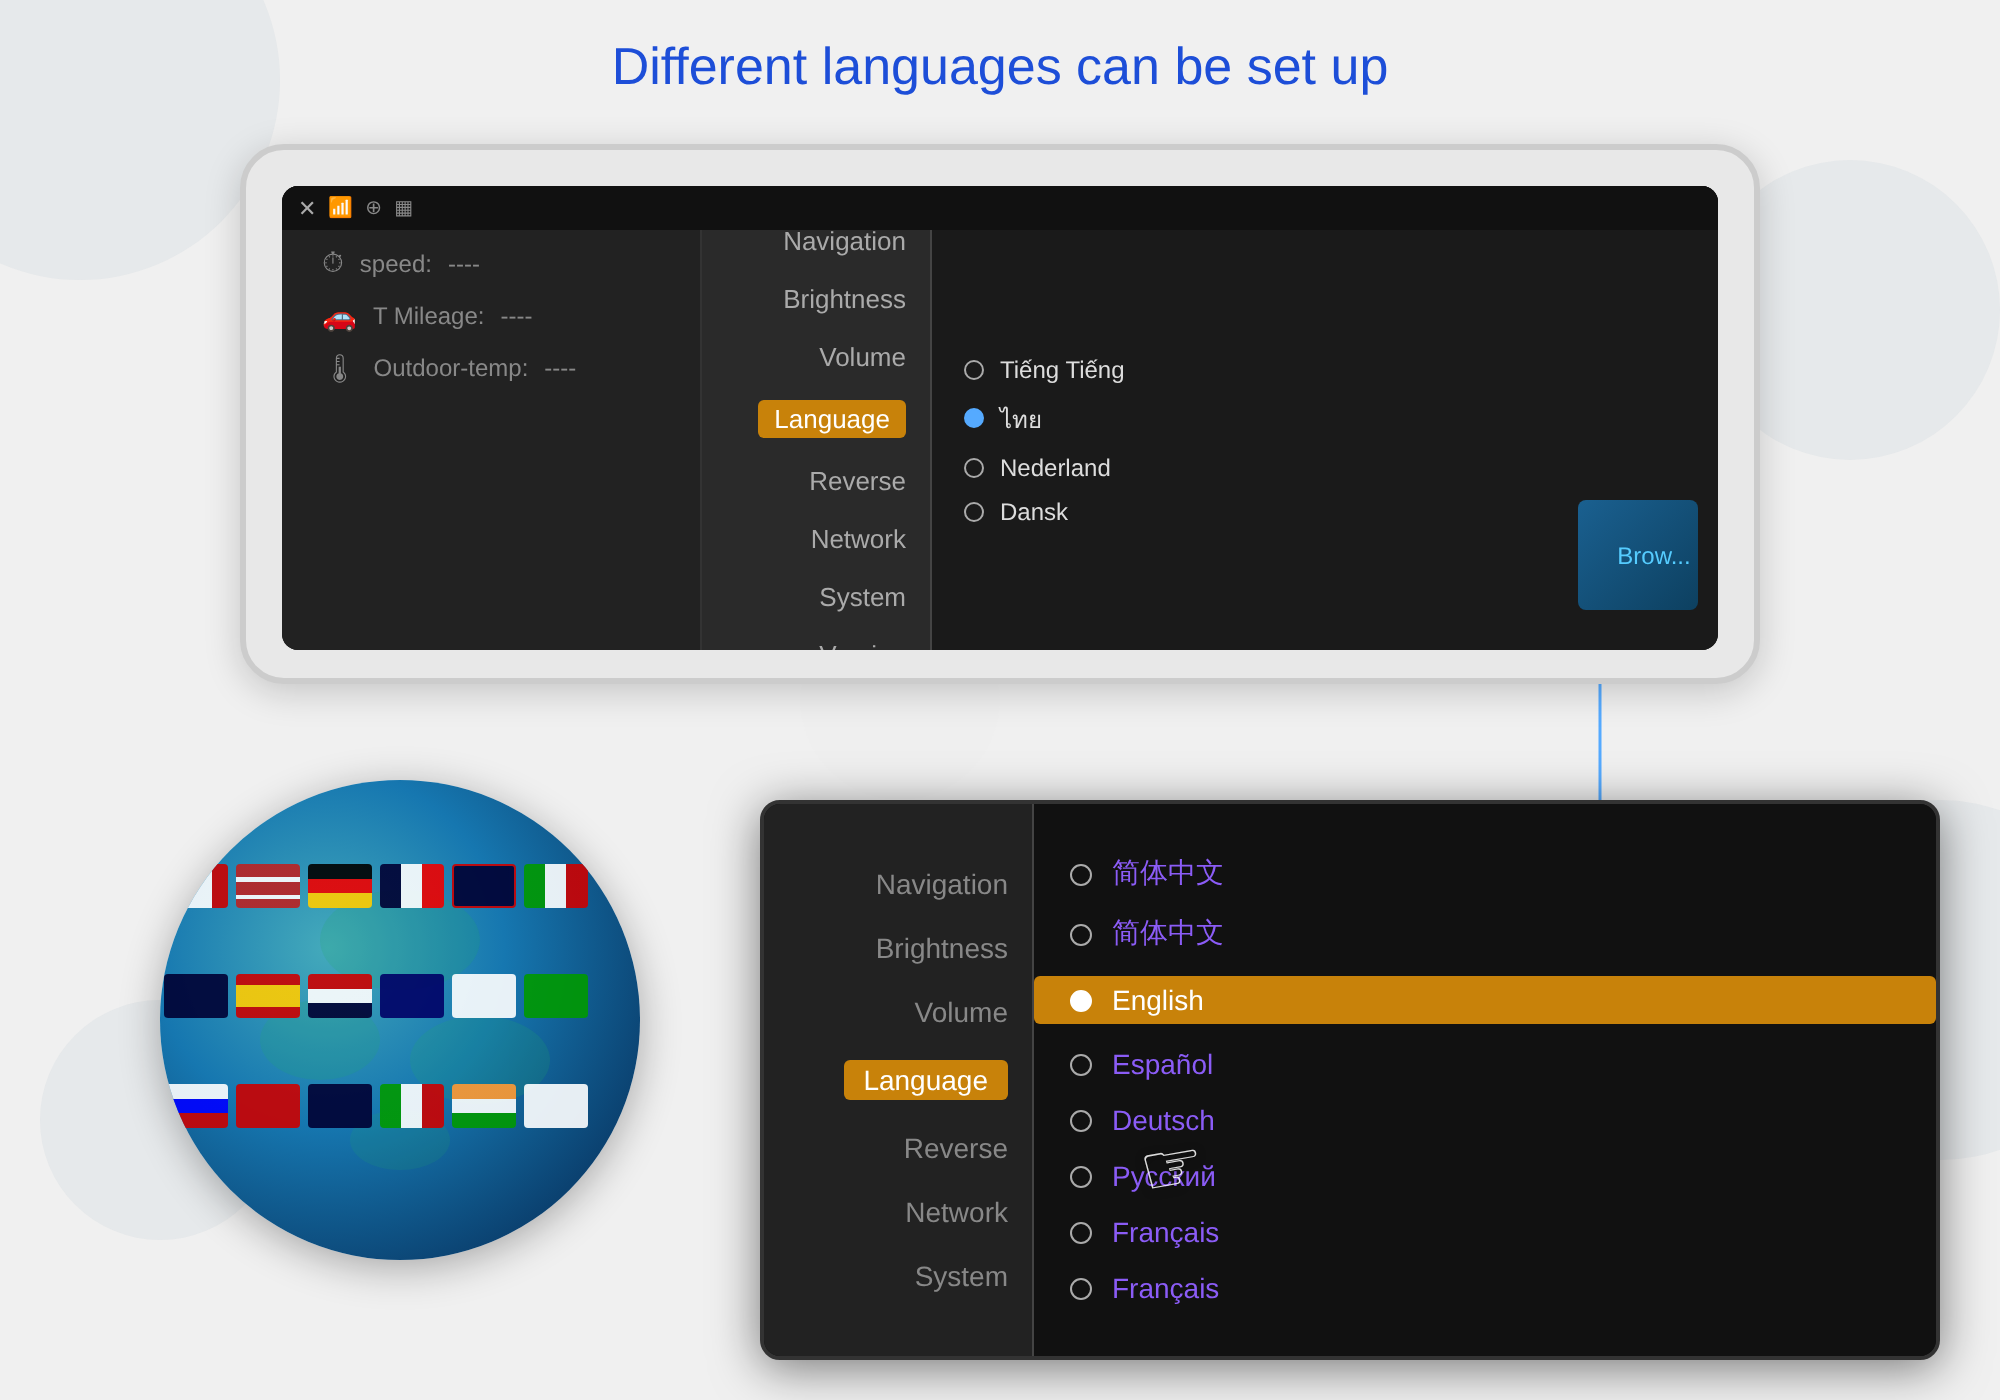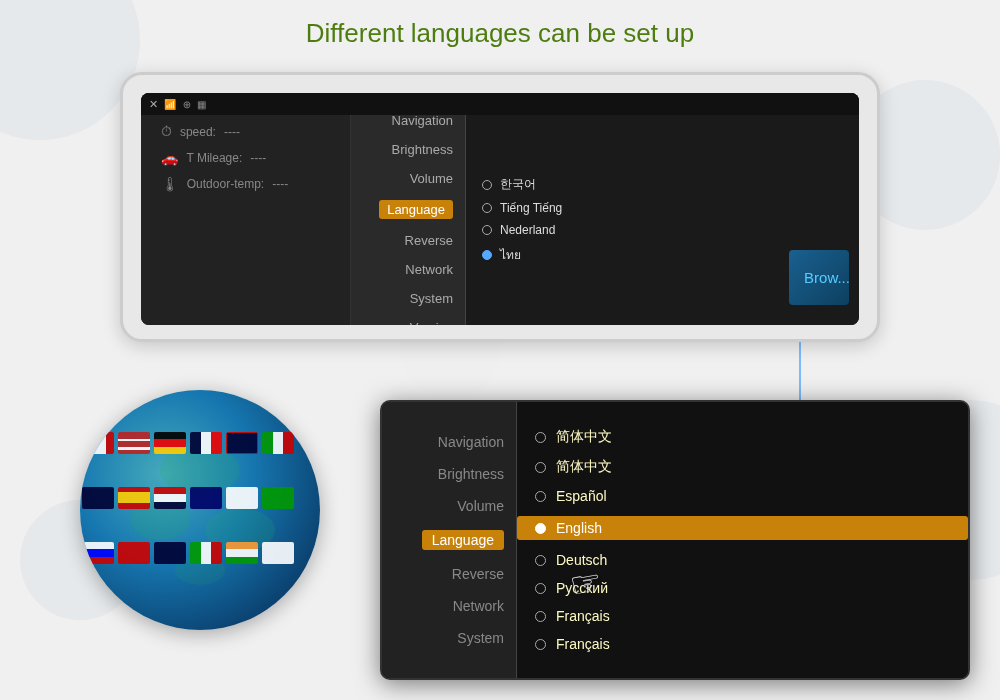--- a/index.html
+++ b/index.html
@@ -25,21 +25,21 @@
       background: rgba(200,210,220,0.25);
     }
 
     
     .page-title {
       position: absolute;
       top: 18px;
       left: 0; right: 0;
       text-align: center;
       font-size: 26px;
-      color: #4d7c0f;
+      color: #1d4ed8;
       font-weight: 400;
       z-index: 10;
     }
 
     
     .device-top {
       position: absolute;
       top: 72px;
       left: 120px;
       width: 760px;
@@ -255,21 +255,21 @@
       display: flex;
       flex-direction: column;
       justify-content: center;
       padding: 10px 18px;
       gap: 12px;
     }
     .lang-item-bot {
       display: flex;
       align-items: center;
       gap: 10px;
-      color: #fef9c3;
+      color: #8b5cf6;
       font-size: 14px;
       cursor: pointer;
     }
     .lang-item-bot.selected-row {
       background: #c8820a;
       color: #fff;
       margin: 0 -18px;
       padding: 4px 18px;
       border-radius: 3px;
     }
@@ -340,51 +340,51 @@
         <span class="info-icon">🚗</span>
         <span>T Mileage:</span>
         <span>----</span>
       </div>
       <div class="info-row">
         <span class="info-icon">🌡</span>
         <span>Outdoor-temp:</span>
         <span>----</span>
       </div>
       <div class="browser-thumb">
-        <span style="color:#5cf;font-size:15px;margin-left:16px;">Brow...</span>
+        <span style="color:#5cf;font-size:12px;margin-left:16px;">Brow...</span>
       </div>
     </div>
 
     <div class="menu-panel-top">
       <div class="menu-item-top">Navigation</div>
       <div class="menu-item-top">Brightness</div>
       <div class="menu-item-top">Volume</div>
       <div class="menu-item-top active-lang">Language</div>
       <div class="menu-item-top">Reverse</div>
       <div class="menu-item-top">Network</div>
       <div class="menu-item-top">System</div>
       <div class="menu-item-top">Version</div>
     </div>
 
     <div class="lang-panel-top">
       <div class="lang-item-top">
         <span class="lang-radio"></span>
-        <span>한국어</span>
+        <span>Tiếng Tiếng</span>
       </div>
       <div class="lang-item-top">
-        <span class="lang-radio"></span>
-        <span>Tiếng Tiếng</span>
+        <span class="lang-radio selected"></span>
+        <span>ไทย</span>
       </div>
       <div class="lang-item-top">
         <span class="lang-radio"></span>
         <span>Nederland</span>
       </div>
       <div class="lang-item-top">
-        <span class="lang-radio selected"></span>
-        <span>ไทย</span>
+        <span class="lang-radio"></span>
+        <span>Dansk</span>
       </div>
     </div>
   </div>
 </div>
 
 <svg class="svg-connector">
 
   <circle cx="800" cy="263" r="8" fill="#5af" stroke="#fff" stroke-width="1.5"></circle>
   <line x1="800" y1="263" x2="800" y2="420" stroke="#5af" stroke-width="1.5" stroke-dasharray="none"></line>
   <line x1="800" y1="420" x2="970" y2="420" stroke="#5af" stroke-width="1.5"></line>
@@ -441,30 +441,30 @@
 
   <div class="lang-panel-bot">
     <div class="lang-item-bot">
       <span class="lang-radio-bot"></span>
       <span>简体中文</span>
     </div>
     <div class="lang-item-bot">
       <span class="lang-radio-bot"></span>
       <span>简体中文</span>
     </div>
-    <div class="lang-item-bot">
-      <span class="lang-radio-bot"></span>
-      <span>Español</span>
-    </div>
     <div class="lang-item-bot selected-row">
       <span class="lang-radio-bot selected"></span>
       <span>English</span>
     </div>
     <div class="lang-item-bot">
       <span class="lang-radio-bot"></span>
+      <span>Español</span>
+    </div>
+    <div class="lang-item-bot">
+      <span class="lang-radio-bot"></span>
       <span>Deutsch</span>
     </div>
     <div class="lang-item-bot">
       <span class="lang-radio-bot"></span>
       <span>Русский</span>
     </div>
     <div class="lang-item-bot">
       <span class="lang-radio-bot"></span>
       <span>Français</span>
     </div>

